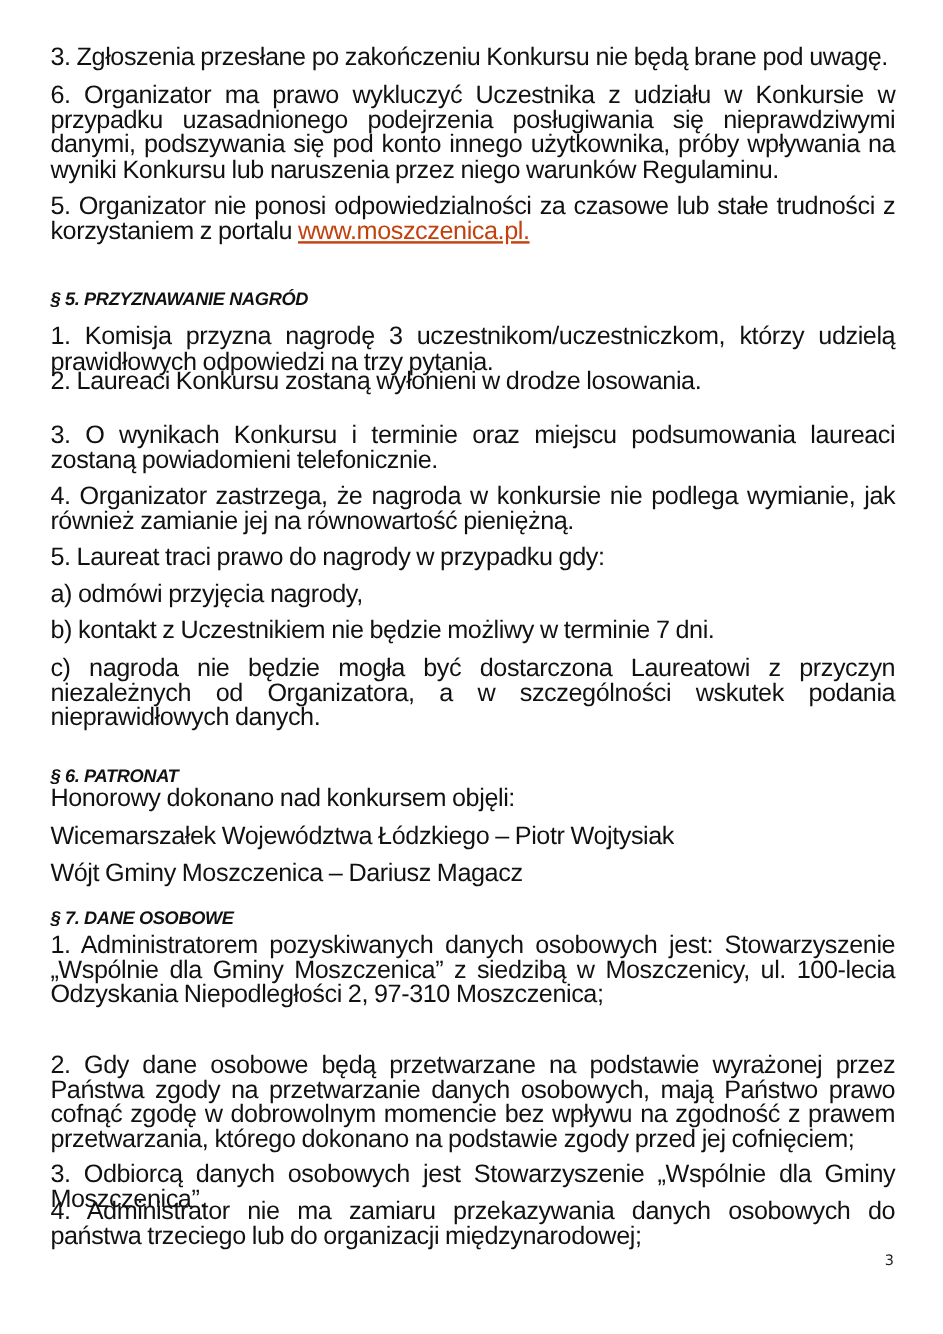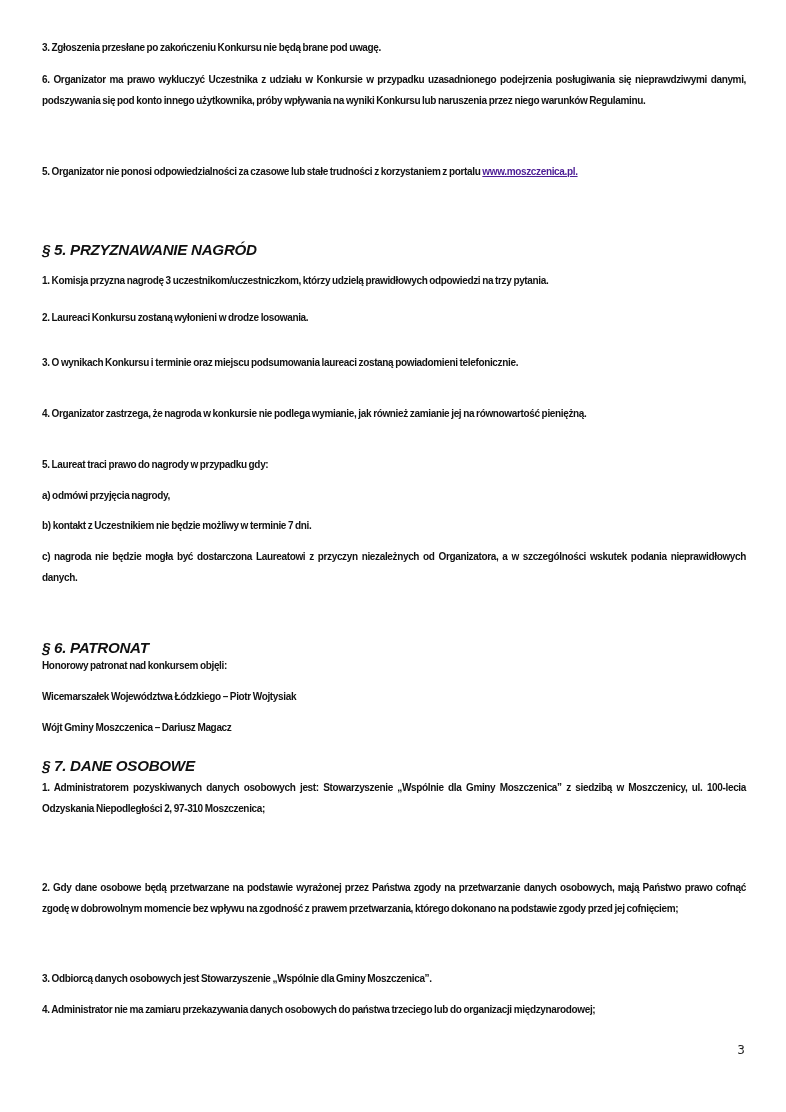--- a/index.html
+++ b/index.html
@@ -1,22 +1,22 @@
 <!DOCTYPE html>
 <html><head>
 <meta charset="utf-8">
 <style>
   html, body { margin: 0; padding: 0; background: #ffffff; }
   body { width: 786px; height: 1112px; position: relative; overflow: hidden;
          font-family: "Liberation Sans", sans-serif; color: #111111; }
   .page { position: absolute; left: 42px; top: 0; width: 704px; }
-  .p { position: absolute; left: 0; width: 704px; font-size: 10px; line-height: 20.6px;
-       text-align: justify; letter-spacing: -0.35px; word-spacing: -0.5px; font-weight: bold; }
+  .p { position: absolute; left: 0; width: 704px; font-size: 21px; line-height: 20.6px;
+       text-align: justify; letter-spacing: -0.35px; word-spacing: -0.5px; }
   .h { position: absolute; left: 0; font-size: 15.2px; font-weight: bold; line-height: 20px; letter-spacing: -0.3px; font-style: italic; }
-  a.link { color: #4c1d95; text-decoration: underline; }
+  a.link { color: #c2410c; text-decoration: underline; }
   .pagenum { position: absolute; right: 41px; top: 1043px; font-size: 12px; font-family: "DejaVu Sans", sans-serif; color: #222; }
 </style>
 </head>
 <body>
 
 <div class="page">
 
   <div class="p" style="top:38px">3. Zgłoszenia przesłane po zakończeniu Konkursu nie będą brane pod uwagę.</div>
 
   <div class="p" style="top:70px">6. Organizator ma prawo wykluczyć Uczestnika z udziału w Konkursie w przypadku uzasadnionego podejrzenia posługiwania się nieprawdziwymi danymi, podszywania się pod konto innego użytkownika, próby wpływania na wyniki Konkursu lub naruszenia przez niego warunków Regulaminu.</div>
@@ -27,21 +27,21 @@
   <div class="p" style="top:271px">1. Komisja przyzna nagrodę 3 uczestnikom/uczestniczkom, którzy udzielą prawidłowych odpowiedzi na trzy pytania.</div>
   <div class="p" style="top:308px">2. Laureaci Konkursu zostaną wyłonieni w drodze losowania.</div>
   <div class="p" style="top:353px">3. O wynikach Konkursu i terminie oraz miejscu podsumowania laureaci zostaną powiadomieni telefonicznie.</div>
   <div class="p" style="top:404px">4. Organizator zastrzega, że nagroda w konkursie nie podlega wymianie, jak również zamianie jej na równowartość pieniężną.</div>
   <div class="p" style="top:455px">5. Laureat traci prawo do nagrody w przypadku gdy:</div>
   <div class="p" style="top:486px">a) odmówi przyjęcia nagrody,</div>
   <div class="p" style="top:516px">b) kontakt z Uczestnikiem nie będzie możliwy w terminie 7 dni.</div>
   <div class="p" style="top:547px">c) nagroda nie będzie mogła być dostarczona Laureatowi z przyczyn niezależnych od Organizatora, a w szczególności wskutek podania nieprawidłowych danych.</div>
 
   <div class="h" style="top:638px">§ 6.  PATRONAT</div>
-  <div class="p" style="top:656px">Honorowy patronat nad konkursem objęli:</div>
+  <div class="p" style="top:656px">Honorowy dokonano nad konkursem objęli:</div>
   <div class="p" style="top:687px">Wicemarszałek Województwa Łódzkiego  – Piotr Wojtysiak</div>
   <div class="p" style="top:718px">Wójt Gminy Moszczenica – Dariusz Magacz</div>
 
   <div class="h" style="top:756px">§ 7.  DANE OSOBOWE</div>
   <div class="p" style="top:778px">1. Administratorem pozyskiwanych danych osobowych jest: Stowarzyszenie „Wspólnie dla Gminy Moszczenica” z siedzibą w Moszczenicy, ul. 100-lecia Odzyskania Niepodległości 2, 97-310 Moszczenica;</div>
   <div class="p" style="top:878px">2. Gdy dane osobowe będą przetwarzane na podstawie wyrażonej przez Państwa zgody na przetwarzanie danych osobowych, mają Państwo prawo cofnąć zgodę w dobrowolnym momencie bez wpływu na zgodność z prawem przetwarzania, którego dokonano na podstawie zgody przed jej cofnięciem;</div>
   <div class="p" style="top:969px">3. Odbiorcą danych osobowych jest Stowarzyszenie „Wspólnie dla Gminy Moszczenica”.</div>
   <div class="p" style="top:1000px">4. Administrator nie ma zamiaru przekazywania danych osobowych do państwa trzeciego lub do organizacji międzynarodowej;</div>
 </div>
 

